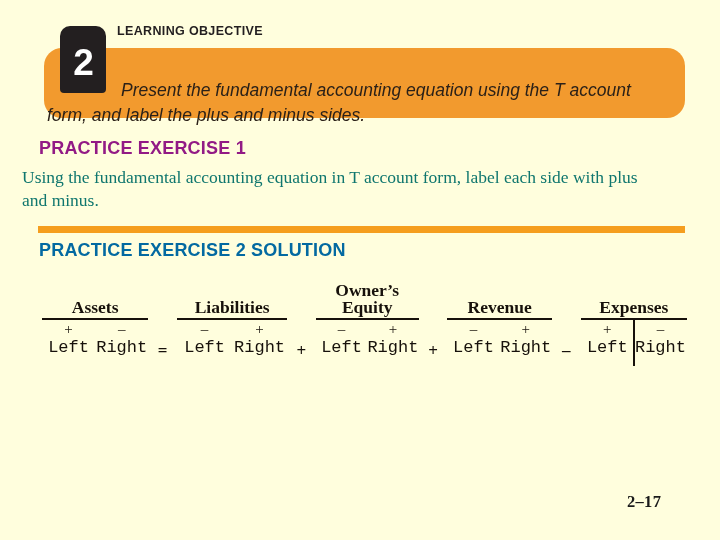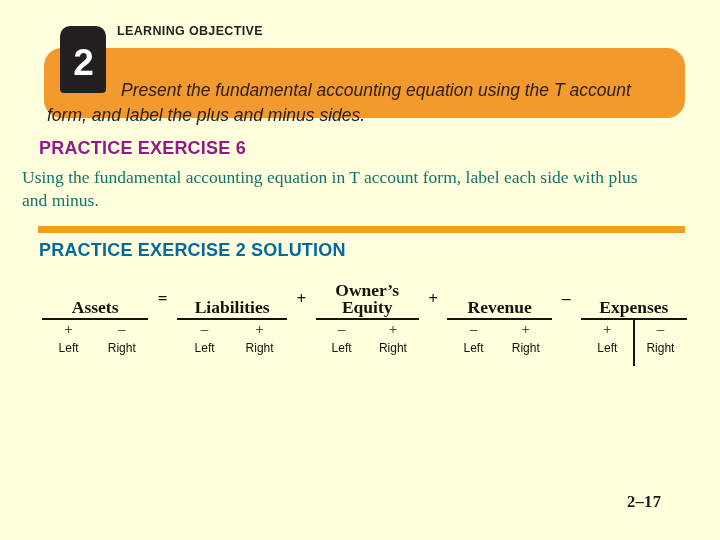--- a/index.html
+++ b/index.html
@@ -133,21 +133,21 @@
 
   
   #t-diagram {
     position: absolute;
     left: 42px;
     top: 282px;
     width: 645px;
     height: 86px;
     display: flex;
     flex-direction: row;
-    align-items: flex-start;
+    align-items: flex-end;
     font-family: "Liberation Serif", serif;
     color: #17110B;
   }
 
   .t-account {
     display: flex;
     flex-direction: column;
     align-items: stretch;
     position: relative;
   }
@@ -186,23 +186,23 @@
     justify-content: flex-start;
     padding-top: 2px;
   }
   .t-sign {
     font-size: 15px;
     line-height: 15px;
     height: 16px;
     font-family: "Liberation Serif", serif;
   }
   .t-sidelabel {
-    font-size: 12px;
+    font-size: 17px;
     line-height: 20px;
-    font-family: Liberation Sans, sans-serif;
+    font-family: Liberation Mono, monospace;
   }
   .t-vrule {
     position: absolute;
     left: 50%;
     top: 0;
     width: 2px;
     height: 46px;
     background: #17110B;
     transform: translateX(-1px);
   }
@@ -243,21 +243,21 @@
     <div id="lo-badge-number">2</div>
   </div>
 
   <div id="lo-label">LEARNING OBJECTIVE</div>
 
   <div id="lo-text">
     <span class="lo-line1">Present the fundamental accounting equation using the T account</span>
     <span class="lo-line2">form, and label the plus and minus sides.</span>
   </div>
 
-  <div id="pe-heading">PRACTICE EXERCISE 6</div>
+  <div id="pe-heading">PRACTICE EXERCISE 1</div>
 
   <div id="pe-body">Using the fundamental accounting equation in T account form, label each side with plus and minus.</div>
 
   <div id="divider-bar"></div>
 
   <div id="sol-heading">PRACTICE EXERCISE 2 SOLUTION</div>
 
   <div id="t-diagram">
       <div class="t-account" style="width: 118px;">
         <div class="t-title">

